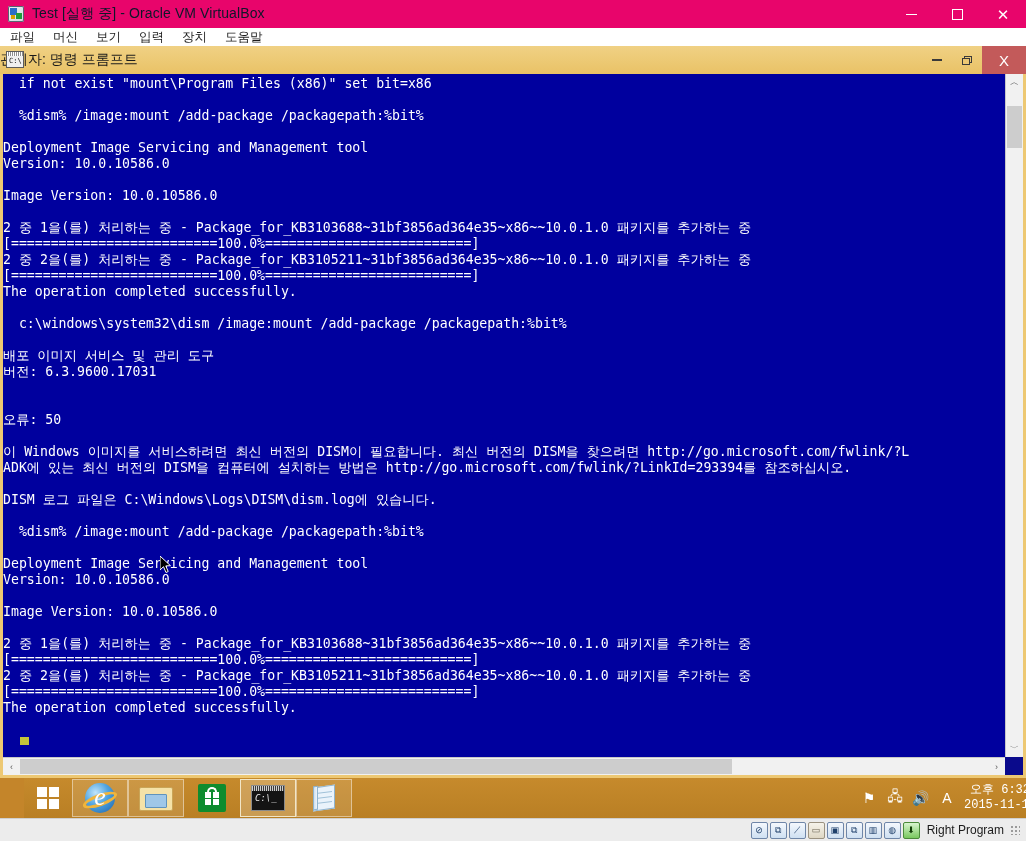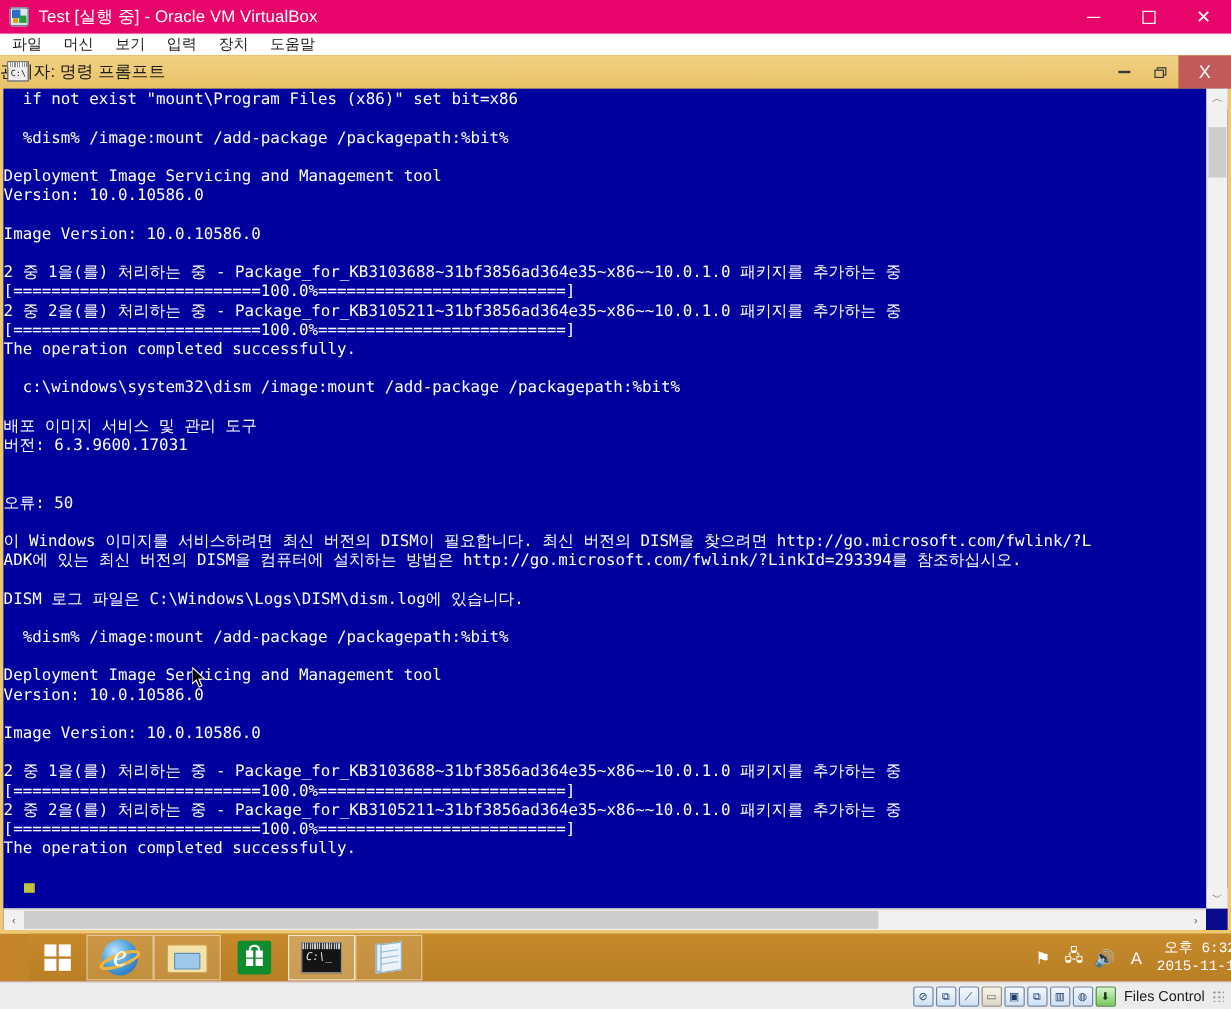--- a/index.html
+++ b/index.html
@@ -19,21 +19,21 @@
   .vb-icon{
     width:16px;height:16px;margin-left:8px;margin-right:8px;flex:none;
     position:relative;border-radius:2px;overflow:hidden;
     background:linear-gradient(135deg,#f3f3f3 0%,#cfd7e0 100%);
     box-shadow:inset 0 0 0 1px #5a6472;
   }
   .vb-icon .scr{position:absolute;left:2px;top:2px;width:7px;height:7px;background:#2a6ec9;}
   .vb-icon .scr2{position:absolute;left:8px;top:7px;width:6px;height:6px;background:#1f9d3a;}
   .vb-icon .scr3{position:absolute;left:3px;top:9px;width:4px;height:4px;background:#d8a100;}
   .vb-title{
-    color:#ffffff;font-size:14px;letter-spacing:0.1px;white-space:nowrap;
+    color:#0f172a;font-size:14px;letter-spacing:0.1px;white-space:nowrap;
   }
   .vb-wctl{position:absolute;right:0;top:0;height:28px;display:flex;}
   .vb-wbtn{
     width:46px;height:28px;display:flex;align-items:center;justify-content:center;
     color:#fff;
   }
   .vb-wbtn .mn{width:11px;height:1px;background:#fff;display:block;}
   .vb-wbtn .mx{width:11px;height:11px;border:1px solid #fff;display:block;box-sizing:border-box;}
   .vb-wbtn .cl{font-size:15px;line-height:15px;}
 
@@ -380,17 +380,17 @@
   <div class="vb-status">
     <div class="st-ico">⊘</div>
     <div class="st-ico">⧉</div>
     <div class="st-ico">⟋</div>
     <div class="st-ico grey">▭</div>
     <div class="st-ico">▣</div>
     <div class="st-ico">⧉</div>
     <div class="st-ico">▥</div>
     <div class="st-ico">◍</div>
     <div class="st-ico green">⬇</div>
-    <div class="st-label">Files Control</div>
+    <div class="st-label">Right Program</div>
     <div class="st-grip"></div>
   </div>
 
 </div>
 
 </body></html>

